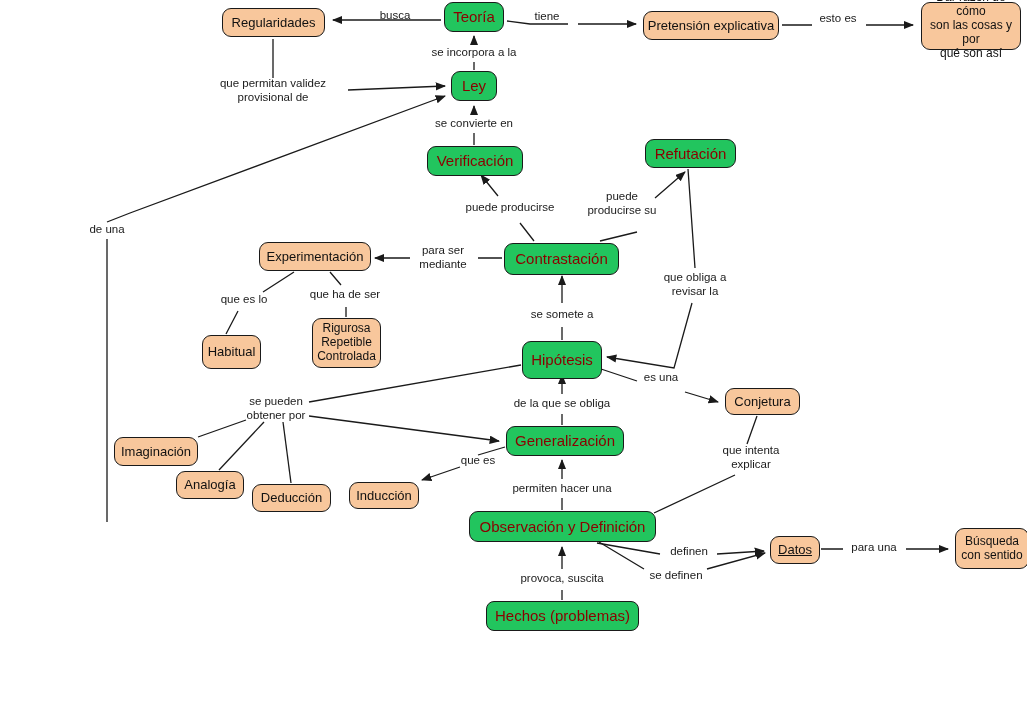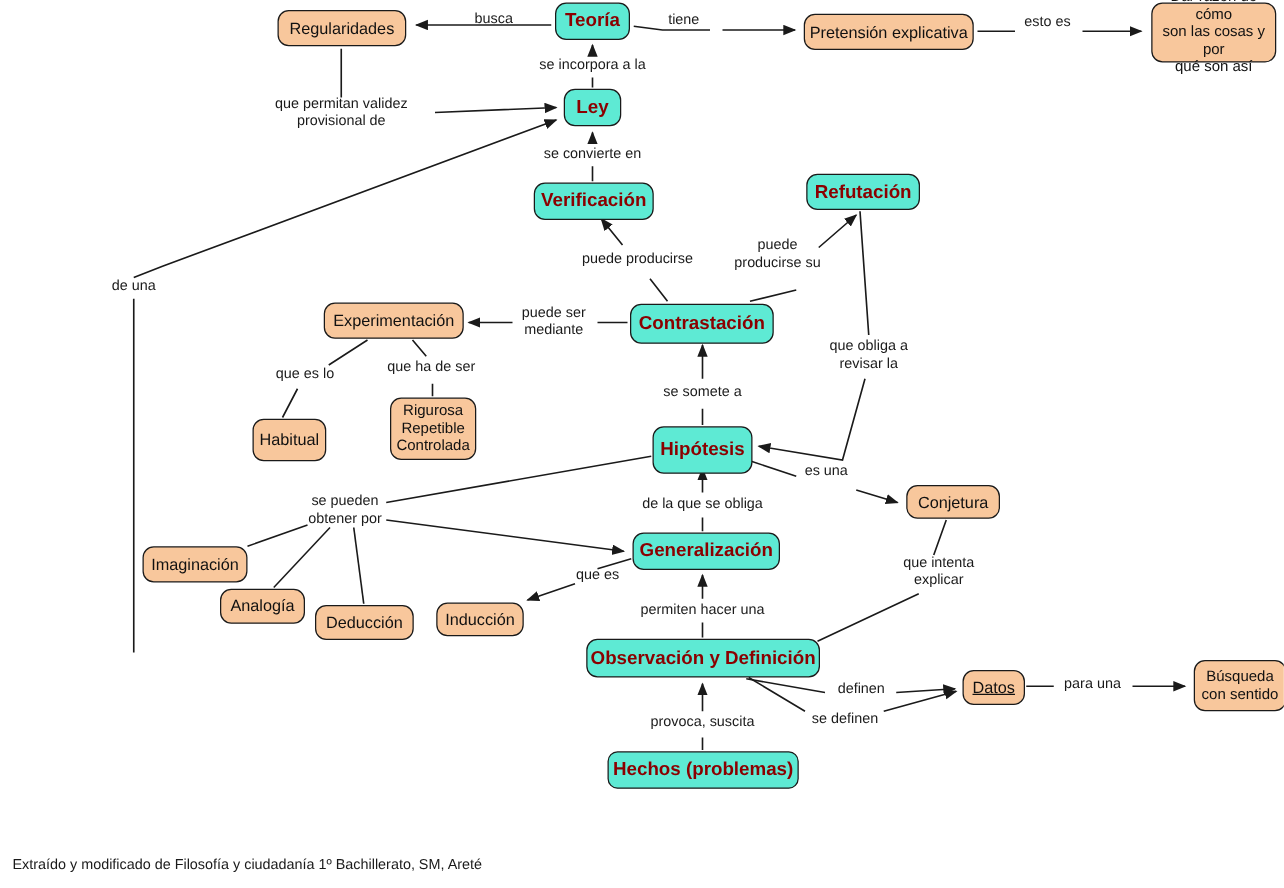--- a/index.html
+++ b/index.html
@@ -34,23 +34,23 @@
     border: 1.4px solid #1a1a1a;
     border-radius: 9px;
     display: flex;
     align-items: center;
     justify-content: center;
     text-align: center;
     line-height: 1.16;
     z-index: 3;
   }
   .node.yellow {
-    background: #5eead4;
+    background: #22c55e;
     color: #8b0000;
-    font-weight: bold;
+    font-weight: normal;
     font-size: 15px;
   }
   .node.orange {
     background: #f8c79c;
     color: #111111;
     font-weight: normal;
     font-size: 13px;
   }
   .node.orange.small {
     font-size: 12px;
@@ -198,33 +198,32 @@
       <div class="edge-label" style="left: 474px; top: 53px;">se incorpora a la</div>
       <div class="edge-label" style="left: 273px; top: 91px;">que permitan validez
 provisional de</div>
       <div class="edge-label" style="left: 474px; top: 124px;">se convierte en</div>
       <div class="edge-label" style="left: 107px; top: 230px;">de una</div>
       <div class="edge-label" style="left: 510px; top: 208px;">puede producirse</div>
       <div class="edge-label" style="left: 622px; top: 204px;">puede
 producirse su</div>
       <div class="edge-label" style="left: 695px; top: 285px;">que obliga a
 revisar la</div>
-      <div class="edge-label" style="left: 443px; top: 258px;">puede ser
+      <div class="edge-label" style="left: 443px; top: 258px;">para ser
 mediante</div>
       <div class="edge-label" style="left: 244px; top: 300px;">que es lo</div>
       <div class="edge-label" style="left: 345px; top: 295px;">que ha de ser</div>
       <div class="edge-label" style="left: 562px; top: 315px;">se somete a</div>
       <div class="edge-label" style="left: 661px; top: 378px;">es una</div>
       <div class="edge-label" style="left: 562px; top: 404px;">de la que se obliga</div>
       <div class="edge-label" style="left: 276px; top: 409px;">se pueden
 obtener por</div>
       <div class="edge-label" style="left: 751px; top: 458px;">que intenta
 explicar</div>
       <div class="edge-label" style="left: 478px; top: 461px;">que es</div>
       <div class="edge-label" style="left: 562px; top: 489px;">permiten hacer una</div>
       <div class="edge-label" style="left: 689px; top: 552px;">definen</div>
       <div class="edge-label" style="left: 676px; top: 576px;">se definen</div>
       <div class="edge-label" style="left: 874px; top: 548px;">para una</div>
       <div class="edge-label" style="left: 562px; top: 579px;">provoca, suscita</div>
     </div>
 
-  <div class="footer">Extraído y modificado de Filosofía y ciudadanía 1º Bachillerato, SM, Areté</div>
 </div>
 
 </body></html>

